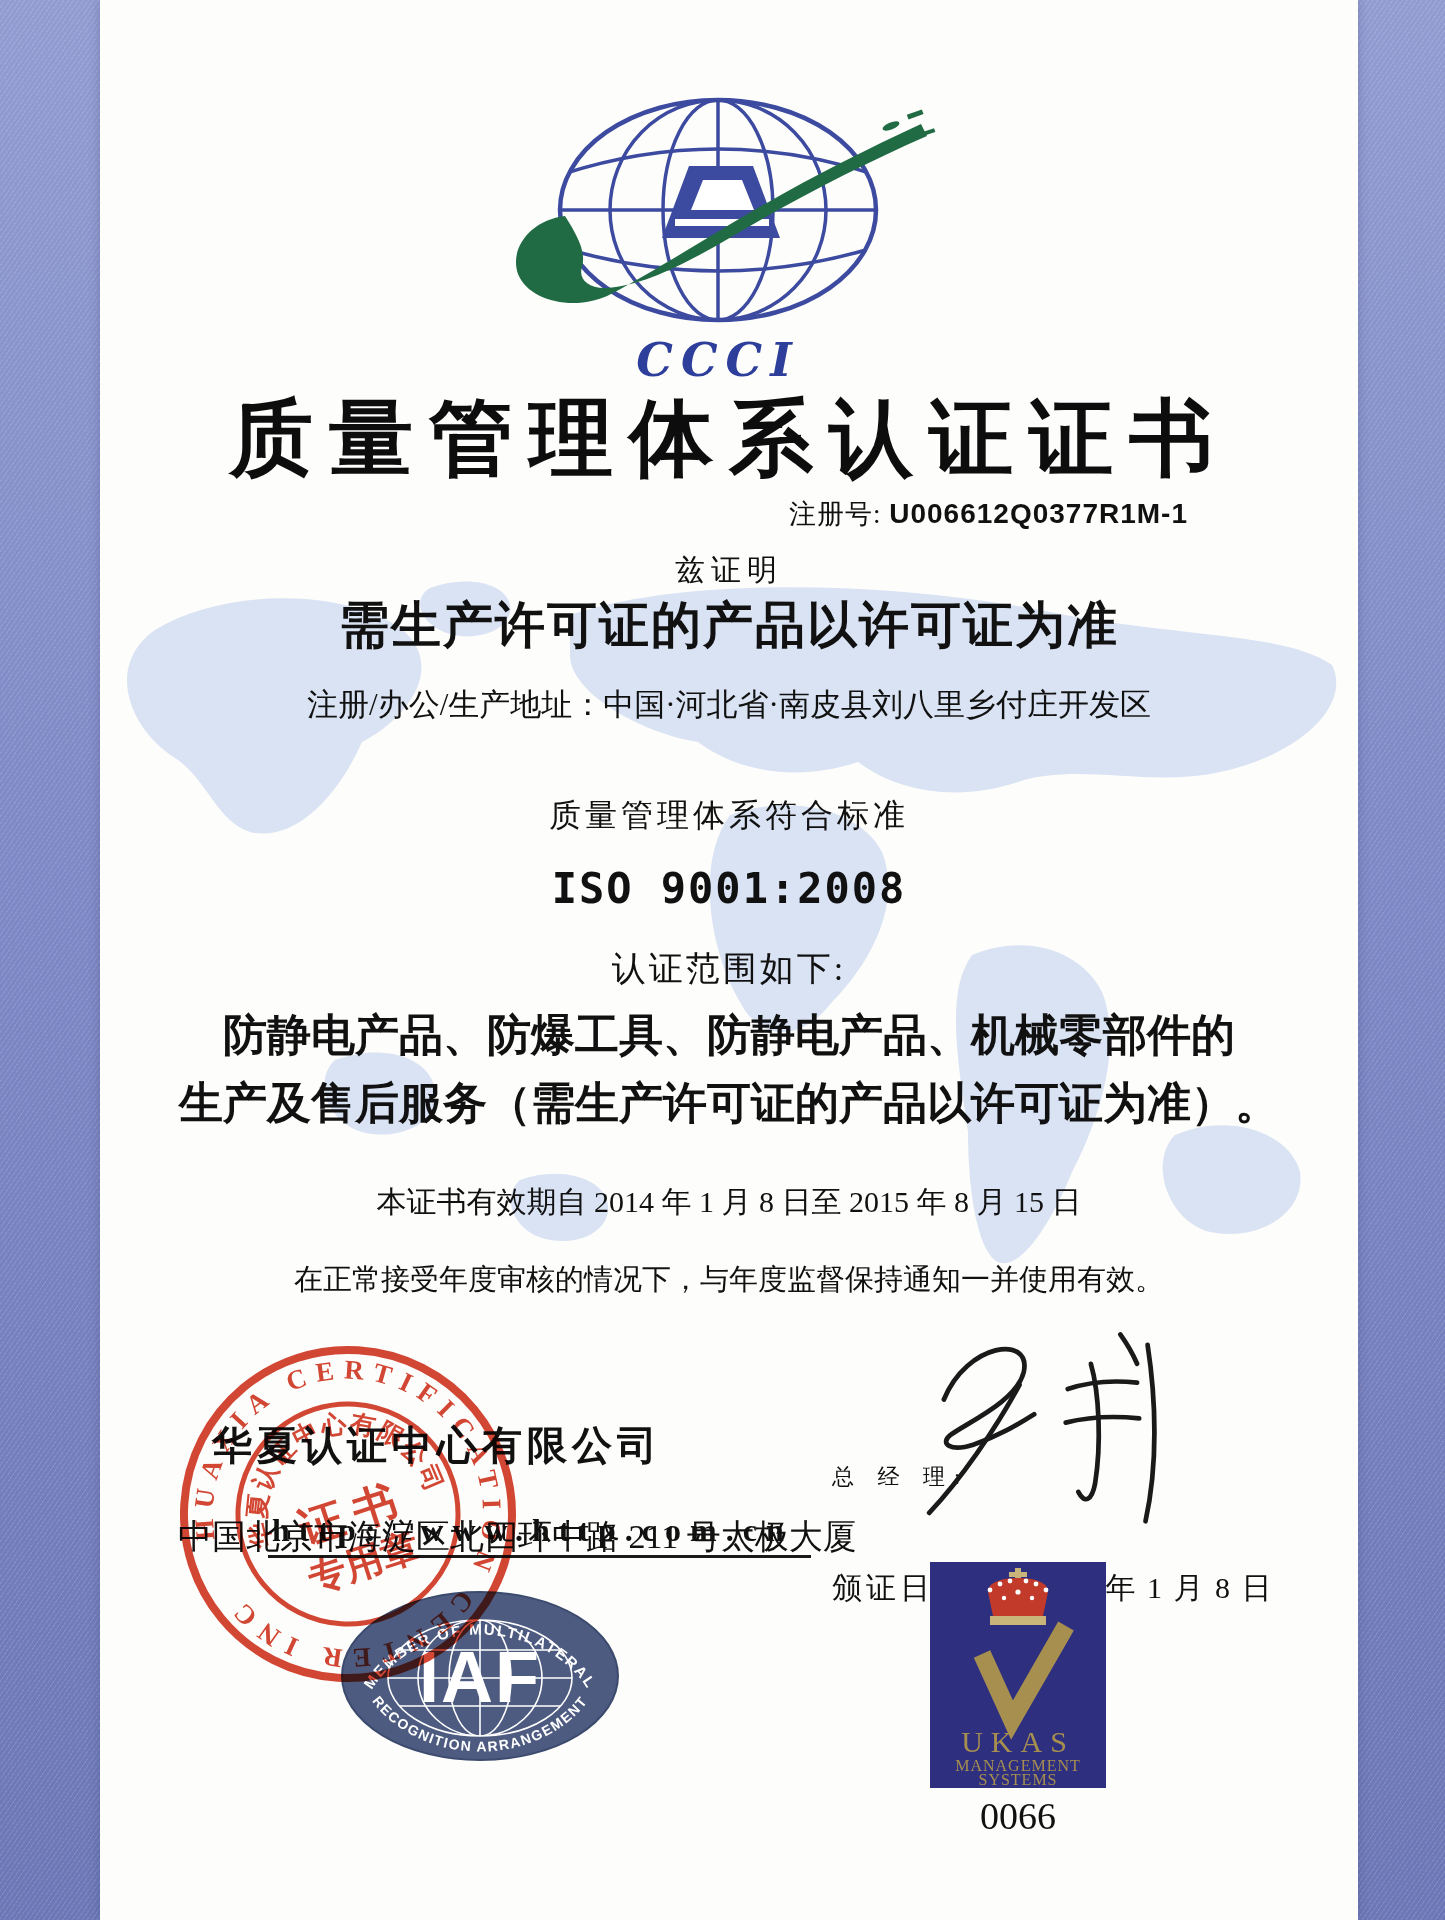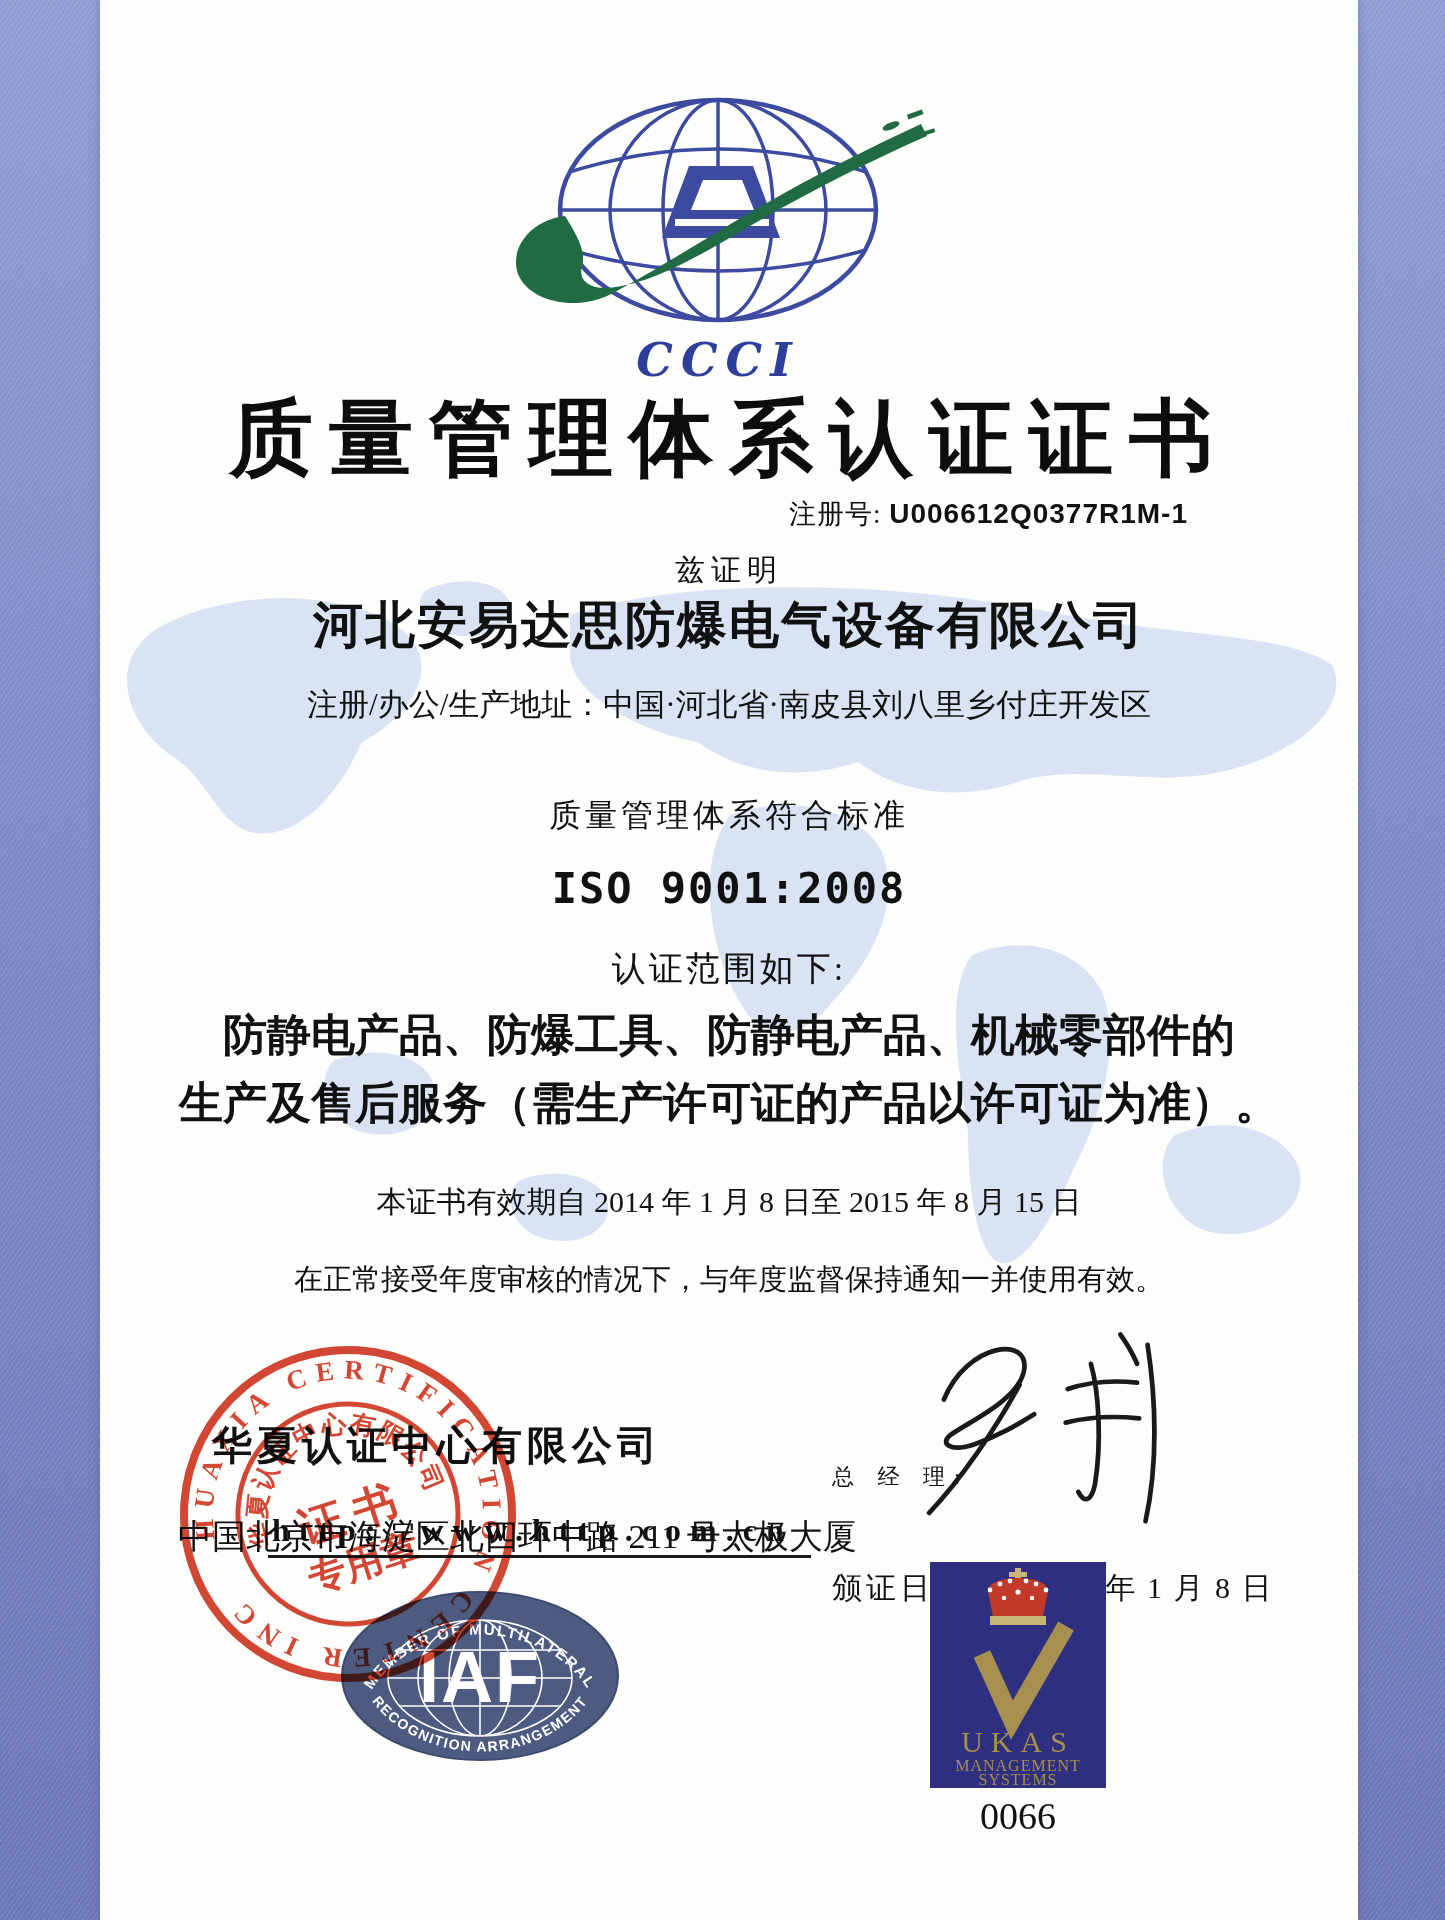--- a/index.html
+++ b/index.html
@@ -100,21 +100,21 @@
       </g>
       <text x="225" y="288" text-anchor="middle" font-family="DejaVu Serif, serif" font-size="46" font-weight="bold" font-style="italic" letter-spacing="8" fill="#2e3f9b">CCCI</text>
     </svg>
 
     <div class="abs centered txt title">质量管理体系认证证书</div>
     <div class="abs txt regno">
       <span>注册号:</span>
       <b>U006612Q0377R1M-1</b>
     </div>
     <div class="abs centered txt certify">兹证明</div>
-    <div class="abs centered txt company">河北安易达思防爆电气设备有限公司</div>
+    <div class="abs centered txt company">需生产许可证的产品以许可证为准</div>
     <div class="abs centered txt addr">注册/办公/生产地址：中国·河北省·南皮县刘八里乡付庄开发区</div>
     <div class="abs centered txt stdintro">质量管理体系符合标准</div>
     <div class="abs centered txt iso">ISO 9001:2008</div>
     <div class="abs centered txt scopeintro">认证范围如下:</div>
     <div class="abs centered txt scope1">防静电产品、防爆工具、防静电产品、机械零部件的</div>
     <div class="abs centered txt scope2">生产及售后服务（需生产许可证的产品以许可证为准）。</div>
     <div class="abs centered txt valid1">本证书有效期自 2014 年 1 月 8 日至 2015 年 8 月 15 日</div>
     <div class="abs centered txt valid3">在正常接受年度审核的情况下，与年度监督保持通知一并使用有效。</div>
 
     <div class="abs txt issuer-name">华夏认证中心有限公司</div>

